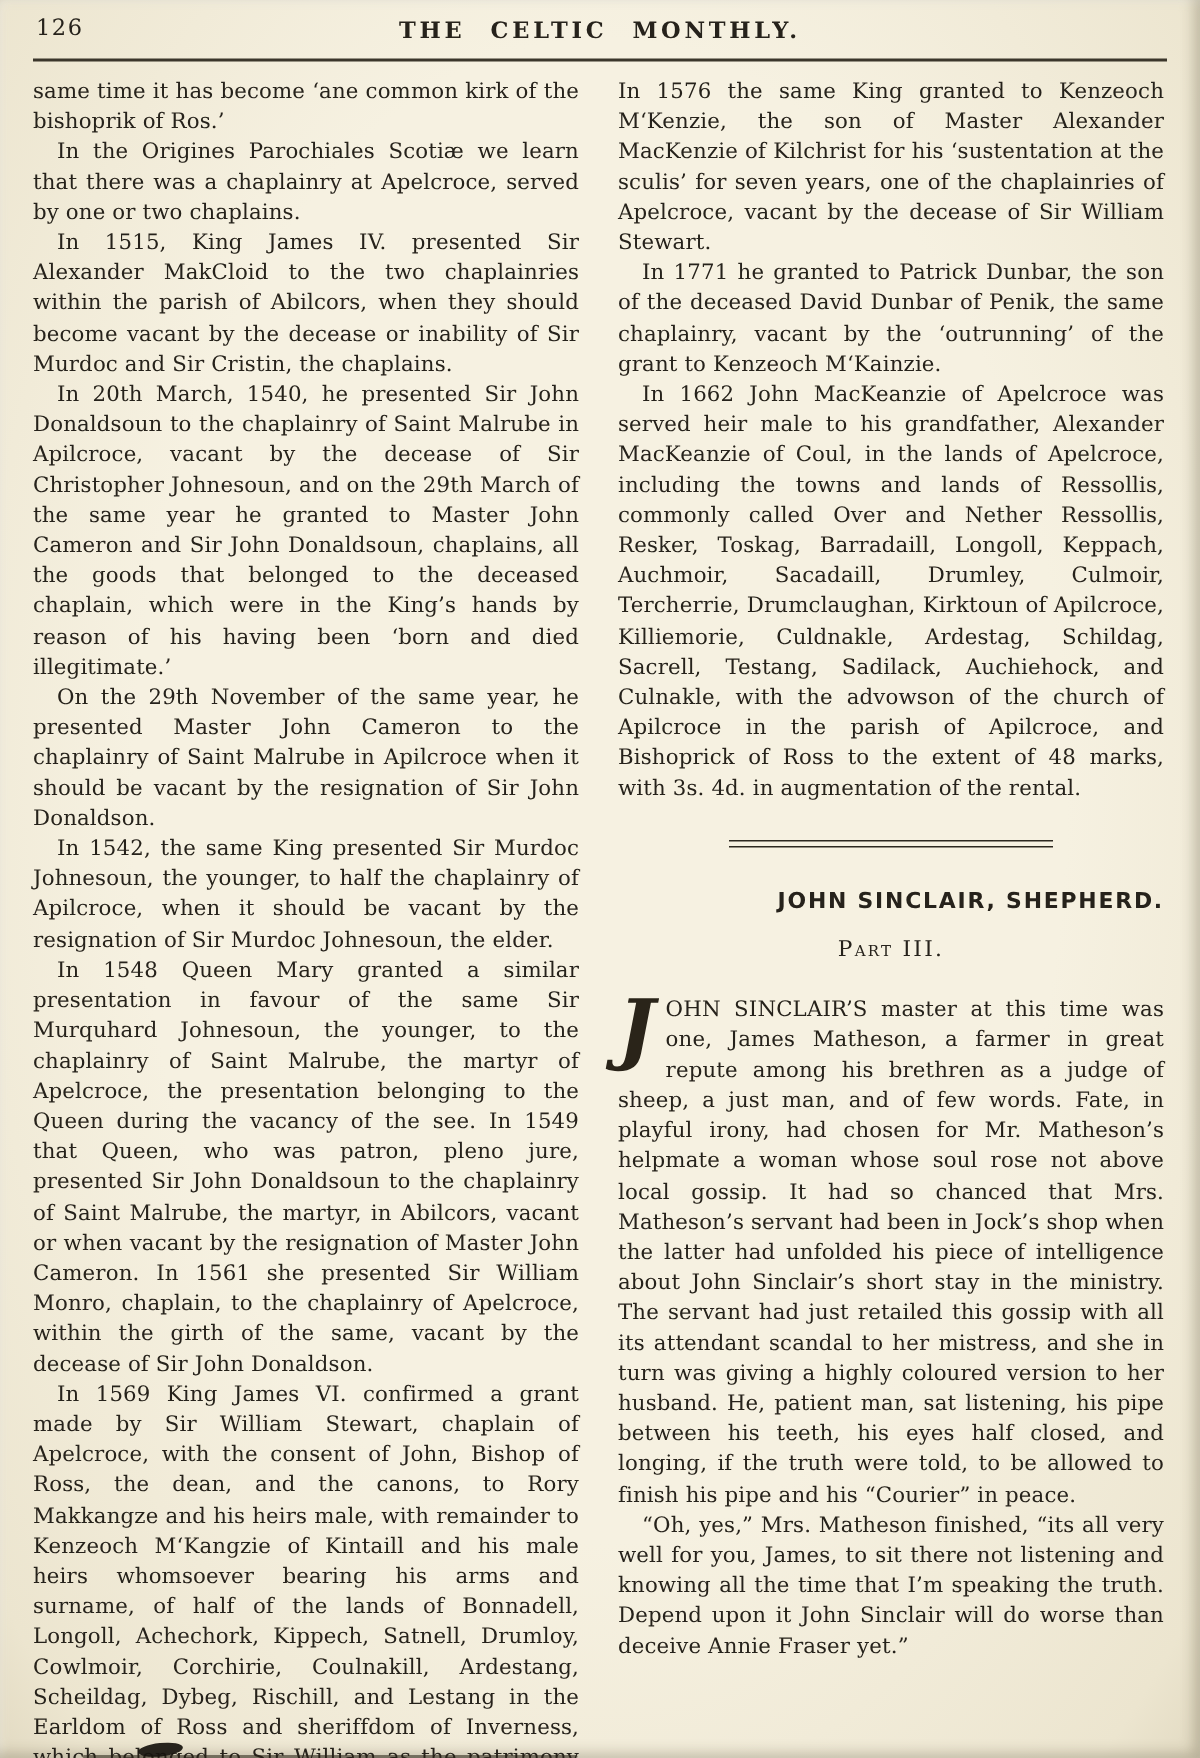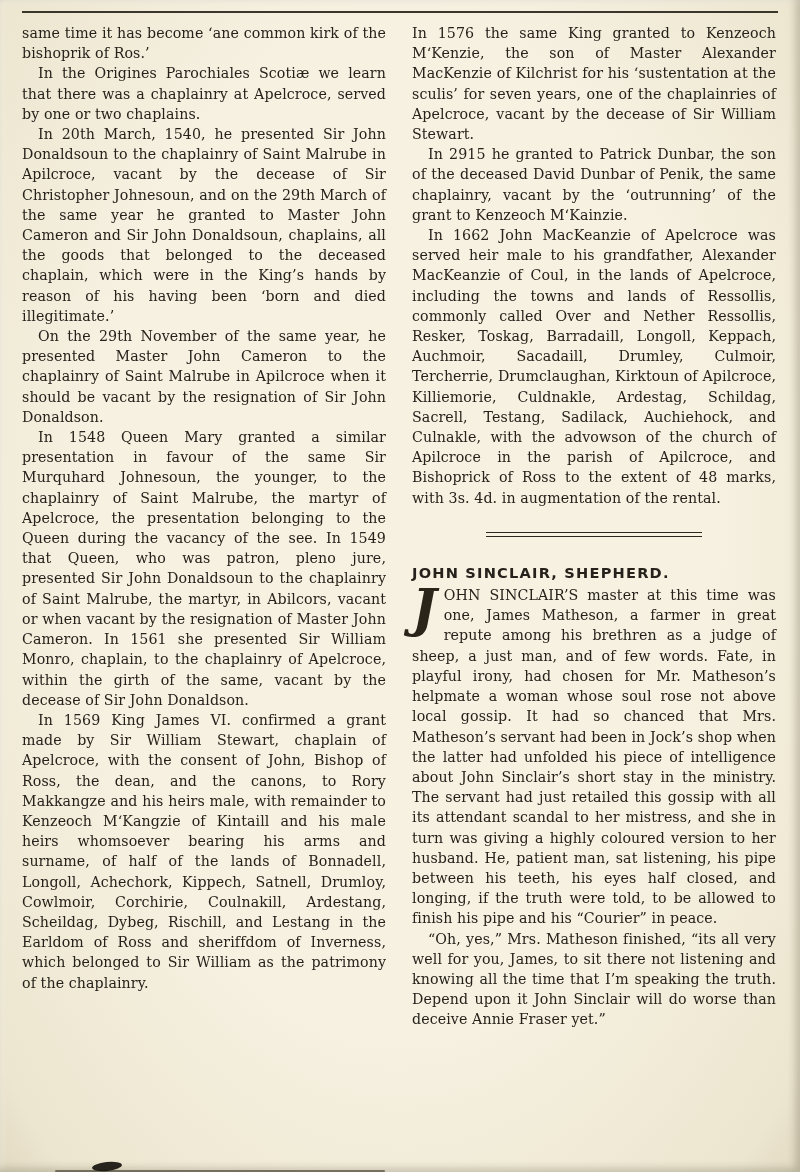--- a/index.html
+++ b/index.html
@@ -32,26 +32,26 @@
   .col p.no-indent { text-indent:0; }
   .italic { }
 
   .article-divider {
     width:216px; margin:24px auto 0 auto;
     height:3px;
     border-top:1.6px solid #2c2820;
     border-bottom:1px solid #2c2820;
   }
   .article-title {
-    text-align:left;
+    text-align:right;
     font-family:"DejaVu Sans", sans-serif;
     font-weight:bold;
     font-size:14.6px;
     letter-spacing:1.2px;
-    margin:26px 0 2px 0;
+    margin:26px 0 12px 0;
   }
   .article-part {
     text-align:center;
     font-variant:small-caps;
     font-size:14.5px;
     letter-spacing:1.5px;
     margin:0 0 20px 0;
   }
   .drop-cap {
     float:left;
@@ -76,41 +76,48 @@
     width:330px; height:2px;
     background:rgba(40,34,22,.55);
     border-radius:2px;
   }
 </style>
 </head>
 <body>
 
 <div class="page">
 
+  <div class="masthead">
+    <span class="page-number">126</span>
+    <span class="journal-title">THE CELTIC MONTHLY.</span>
+  </div>
   <hr class="header-rule">
 
   <div class="columns">
 
     <div class="col">
       <p class="no-indent"><span>same time it has become ‘ane common kirk of the bishoprik of Ros.’</span></p>
       <p><span>In the </span><span class="italic">Origines Parochiales Scotiæ</span><span> we learn that there was a chaplainry at Apelcroce, served by one or two chaplains.</span></p>
+      <p><span>In 1515, King James IV. presented Sir Alexander MakCloid to the two chaplainries within the parish of Abilcors, when they should become vacant by the decease or inability of Sir Murdoc and Sir Cristin, the chaplains.</span></p>
       <p><span>In 20th March, 1540, he presented Sir John Donaldsoun to the chaplainry of Saint Malrube in Apilcroce, vacant by the decease of Sir Christopher Johnesoun, and on the 29th March of the same year he granted to Master John Cameron and Sir John Donaldsoun, chaplains, all the goods that belonged to the deceased chaplain, which were in the King’s hands by reason of his having been ‘born and died illegitimate.’</span></p>
       <p><span>On the 29th November of the same year, he presented Master John Cameron to the chaplainry of Saint Malrube in Apilcroce when it should be vacant by the resignation of Sir John Donaldson.</span></p>
+      <p><span>In 1542, the same King presented Sir Murdoc Johnesoun, the younger, to half the chaplainry of Apilcroce, when it should be vacant by the resignation of Sir Murdoc Johnesoun, the elder.</span></p>
       <p><span>In 1548 Queen Mary granted a similar presentation in favour of the same Sir Murquhard Johnesoun, the younger, to the chaplainry of Saint Malrube, the martyr of Apelcroce, the presentation belonging to the Queen during the vacancy of the see.  In 1549 that Queen, who was patron, </span><span class="italic">pleno jure</span><span>, presented Sir John Donaldsoun to the chaplainry of Saint Malrube, the martyr, in Abilcors, vacant or when vacant by the resignation of Master John Cameron. In 1561 she presented Sir William Monro, chaplain, to the chaplainry of Apelcroce, within the girth of the same, vacant by the decease of Sir John Donaldson.</span></p>
       <p><span>In 1569 King James VI. confirmed a grant made by Sir William Stewart, chaplain of Apelcroce, with the consent of John, Bishop of Ross, the dean, and the canons, to Rory Makkangze and his heirs male, with remainder to Kenzeoch M‘Kangzie of Kintaill and his male heirs whomsoever bearing his arms and surname, of half of the lands of Bonnadell, Longoll, Achechork, Kippech, Satnell, Drumloy, Cowlmoir, Corchirie, Coulnakill, Ardestang, Scheildag, Dybeg, Rischill, and Lestang in the Earldom of Ross and sheriffdom of Inverness, which belonged to Sir William as the patrimony of the chaplainry.</span></p>
     </div>
 
     <div class="col">
       <p class="no-indent"><span>In 1576 the same King granted to Kenzeoch M‘Kenzie, the son of Master Alexander MacKenzie of Kilchrist for his ‘sustentation at the sculis’ for seven years, one of the chaplainries of Apelcroce, vacant by the decease of Sir William Stewart.</span></p>
-      <p><span>In 2915 he granted to Patrick Dunbar, the son of the deceased David Dunbar of Penik, the same chaplainry, vacant by the ‘outrunning’ of the grant to Kenzeoch M‘Kainzie.</span></p>
+      <p><span>In 1771 he granted to Patrick Dunbar, the son of the deceased David Dunbar of Penik, the same chaplainry, vacant by the ‘outrunning’ of the grant to Kenzeoch M‘Kainzie.</span></p>
       <p><span>In 1662 John MacKeanzie of Apelcroce was served heir male to his grandfather, Alexander MacKeanzie of Coul, in the lands of Apelcroce, including the towns and lands of Ressollis, commonly called Over and Nether Ressollis, Resker, Toskag, Barradaill, Longoll, Keppach, Auchmoir, Sacadaill, Drumley, Culmoir, Tercherrie, Drumclaughan, Kirktoun of Apilcroce, Killiemorie, Culdnakle, Ardestag, Schildag, Sacrell, Testang, Sadilack, Auchiehock, and Culnakle, with the advowson of the church of Apilcroce in the parish of Apilcroce, and Bishoprick of Ross to the extent of 48 marks, with 3s. 4d. in augmentation of the rental.</span></p>
 
       <div class="article-divider"></div>
 
       <h2 class="article-title">JOHN SINCLAIR, SHEPHERD.</h2>
+      <div class="article-part">Part III.</div>
 
       <p class="no-indent"><span class="drop-cap">J</span><span>OHN SINCLAIR’S master at this time was one, James Matheson, a farmer in great repute among his brethren as a judge of sheep, a just man, and of few words. Fate, in playful irony, had chosen for Mr. Matheson’s helpmate a woman whose soul rose not above local gossip.  It had so chanced that Mrs. Matheson’s servant had been in Jock’s shop when the latter had unfolded his piece of intelligence about John Sinclair’s short stay in the ministry.  The servant had just retailed this gossip with all its attendant scandal to her mistress, and she in turn was giving a highly coloured version to her husband.  He, patient man, sat listening, his pipe between his teeth, his eyes half closed, and longing, if the truth were told, to be allowed to finish his pipe and his “Courier” in peace.</span></p>
       <p><span>“Oh, yes,” Mrs. Matheson finished, “its all very well for you, James, to sit there not listening and knowing all the time that I’m speaking the truth.  Depend upon it John Sinclair will do worse than deceive Annie Fraser yet.”</span></p>
 
     </div>
 
   </div>
 
   <div class="scan-edge-artifact"></div>
   <div class="ink-smudge"></div>

